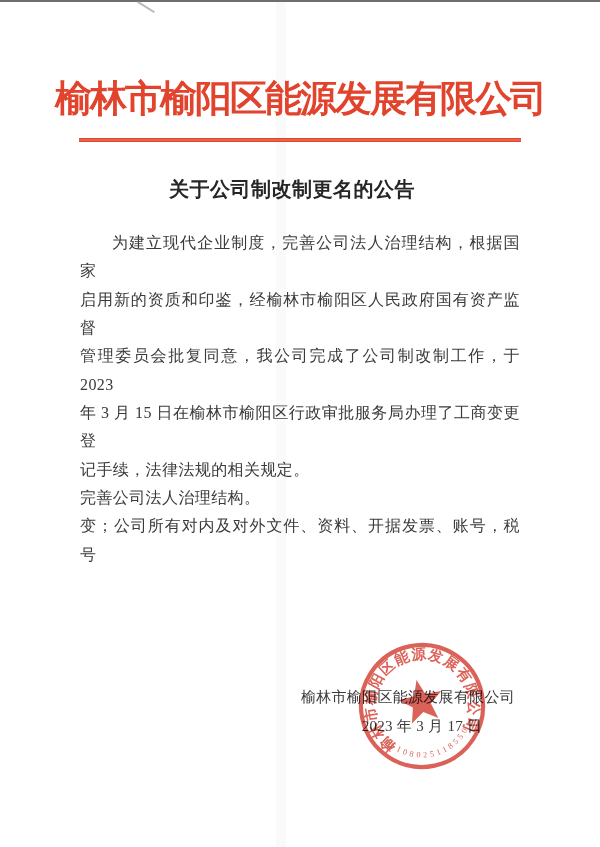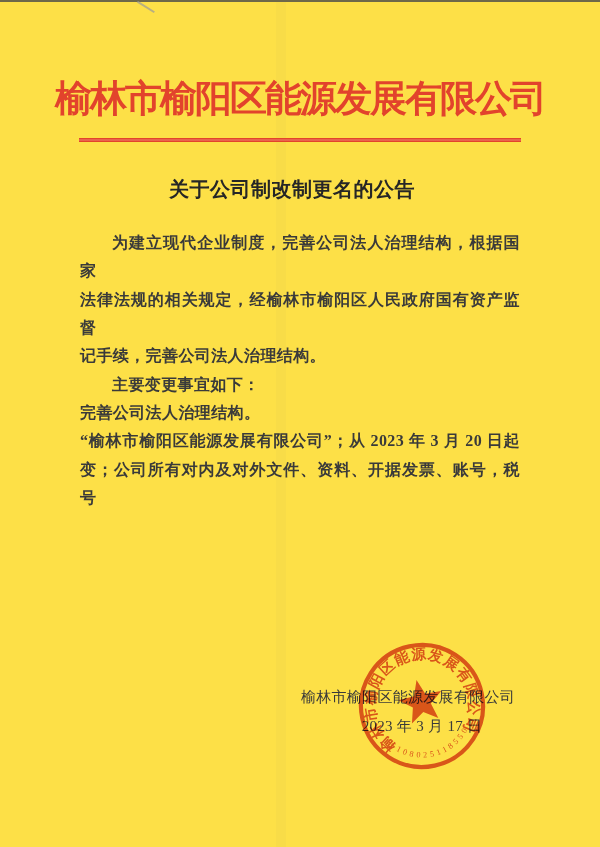--- a/index.html
+++ b/index.html
@@ -1,18 +1,18 @@
 <!DOCTYPE html>
 <html lang="zh"><head>
 <meta charset="utf-8">
 <style>
   html,body{margin:0;padding:0;background:#e9e9e9;}
   .page{
     position:relative; width:600px; height:847px; overflow:hidden;
-    background:#fde047;
+    background:#ffffff;
     font-family:"Liberation Serif","DejaVu Serif",serif;
   }
   
   .scan-top-edge{position:absolute;top:0;left:0;width:600px;height:2px;background:#4a4a4a;opacity:.8;}
   .scan-mark{position:absolute;left:136px;top:6px;width:20px;height:1.5px;background:#9a9a9a;transform:rotate(32deg);opacity:.7;}
   .scan-streak{position:absolute;left:276px;top:0;width:10px;height:847px;background:rgba(110,110,125,.035);}
 
   .letterhead{
     position:absolute; top:74px; left:0; width:600px;
     text-align:center; color:#e2432c;
@@ -25,21 +25,21 @@
   }
   .doc-title{
     position:absolute; top:176px; left:0; width:584px;
     text-align:center; color:#262626;
     font-size:20px; font-weight:700; letter-spacing:.5px;
   }
   .body-text{
     position:absolute; top:229px; left:80px; width:440px;
     color:#3a3a3a; font-size:16px; line-height:28.35px; letter-spacing:.4px;
   }
-  .ln{white-space:nowrap; text-align:justify;font-weight:bold;}
+  .ln{white-space:nowrap; text-align:justify;}
   .ln.jst{text-align-last:justify; white-space:normal;}
   .ln.ind{text-indent:32px;}
   .sig{
     position:absolute; top:686px; left:294px; width:228px;
     text-align:center; color:#3a3a3a; font-size:15px; letter-spacing:.3px;
     line-height:22px;
   }
   .sig-date{margin-top:7px; transform:translateX(14px); white-space:nowrap;}
   .seal{
     position:absolute; left:355px; top:639px; width:134px; height:134px;
@@ -55,25 +55,25 @@
   <div class="scan-top-edge"></div>
   <div class="scan-mark"></div>
   <div class="scan-streak"></div>
 
   <div class="letterhead">榆林市榆阳区能源发展有限公司</div>
   <div class="rule"></div>
   <div class="doc-title">关于公司制改制更名的公告</div>
 
   <div class="body-text">
     <div class="ln ind jst">为建立现代企业制度，完善公司法人治理结构，根据国家</div>
-    <div class="ln jst">法律法规的相关规定，经榆林市榆阳区人民政府国有资产监督</div>
-    <div class="ln">记手续，完善公司法人治理结构。</div>
-    <div class="ln ind">主要变更事宜如下：</div>
+    <div class="ln jst">启用新的资质和印鉴，经榆林市榆阳区人民政府国有资产监督</div>
+    <div class="ln jst">管理委员会批复同意，我公司完成了公司制改制工作，于 2023</div>
+    <div class="ln jst">年 3 月 15 日在榆林市榆阳区行政审批服务局办理了工商变更登</div>
+    <div class="ln">记手续，法律法规的相关规定。</div>
     <div class="ln">完善公司法人治理结构。</div>
-    <div class="ln jst">“榆林市榆阳区能源发展有限公司”；从 2023 年 3 月 20 日起</div>
     <div class="ln jst">变；公司所有对内及对外文件、资料、开据发票、账号，税号</div>
 
   </div>
 
   <div class="sig">
     <div class="sig-company">榆林市榆阳区能源发展有限公司</div>
     <div class="sig-date">2023 年 3 月 17 日</div>
   </div>
 
   <svg class="seal" viewBox="0 0 134 134" xmlns="http://www.w3.org/2000/svg">

